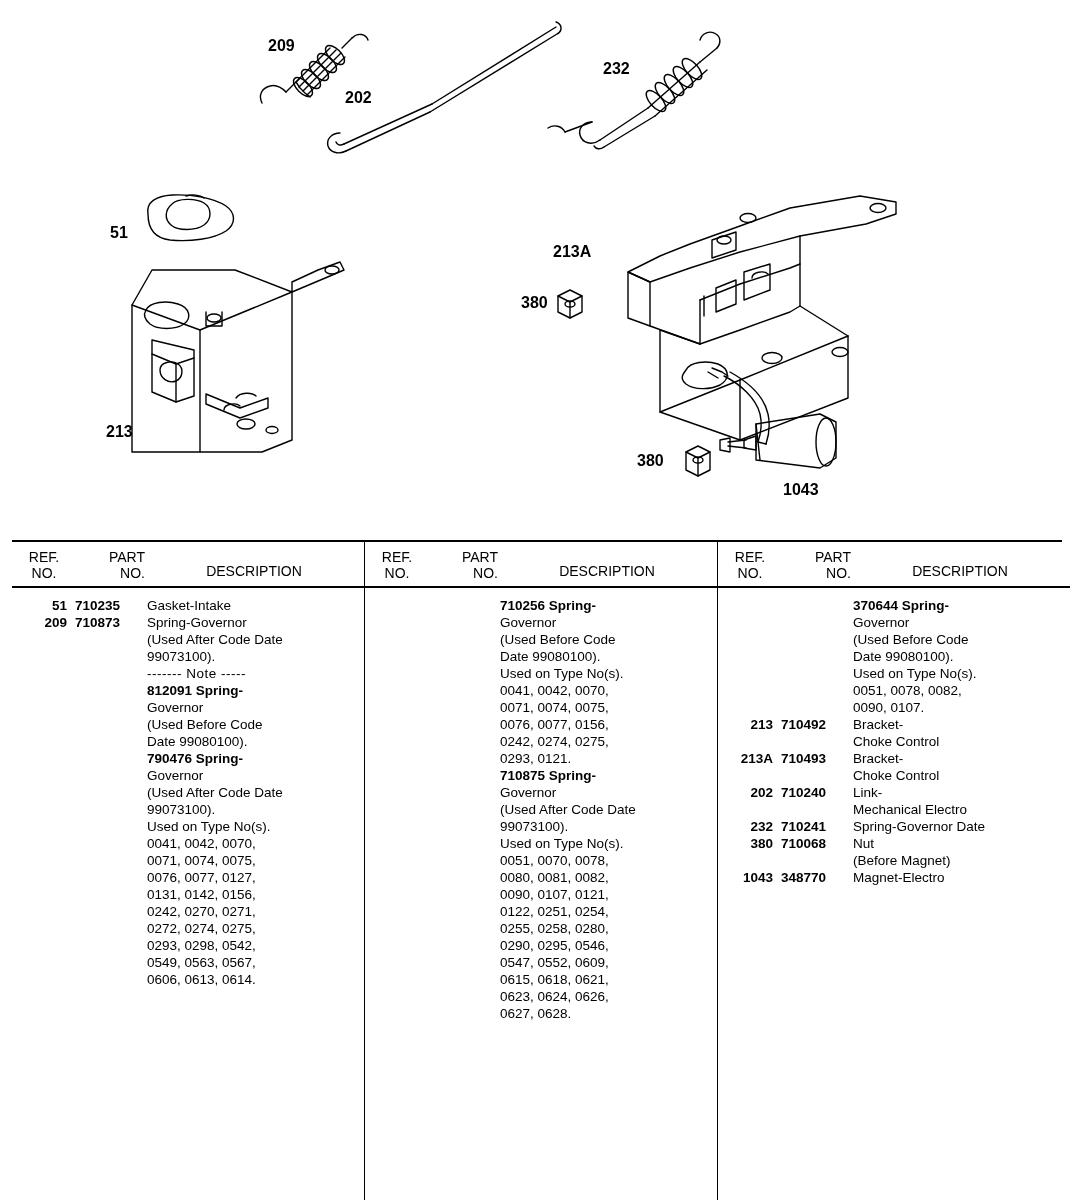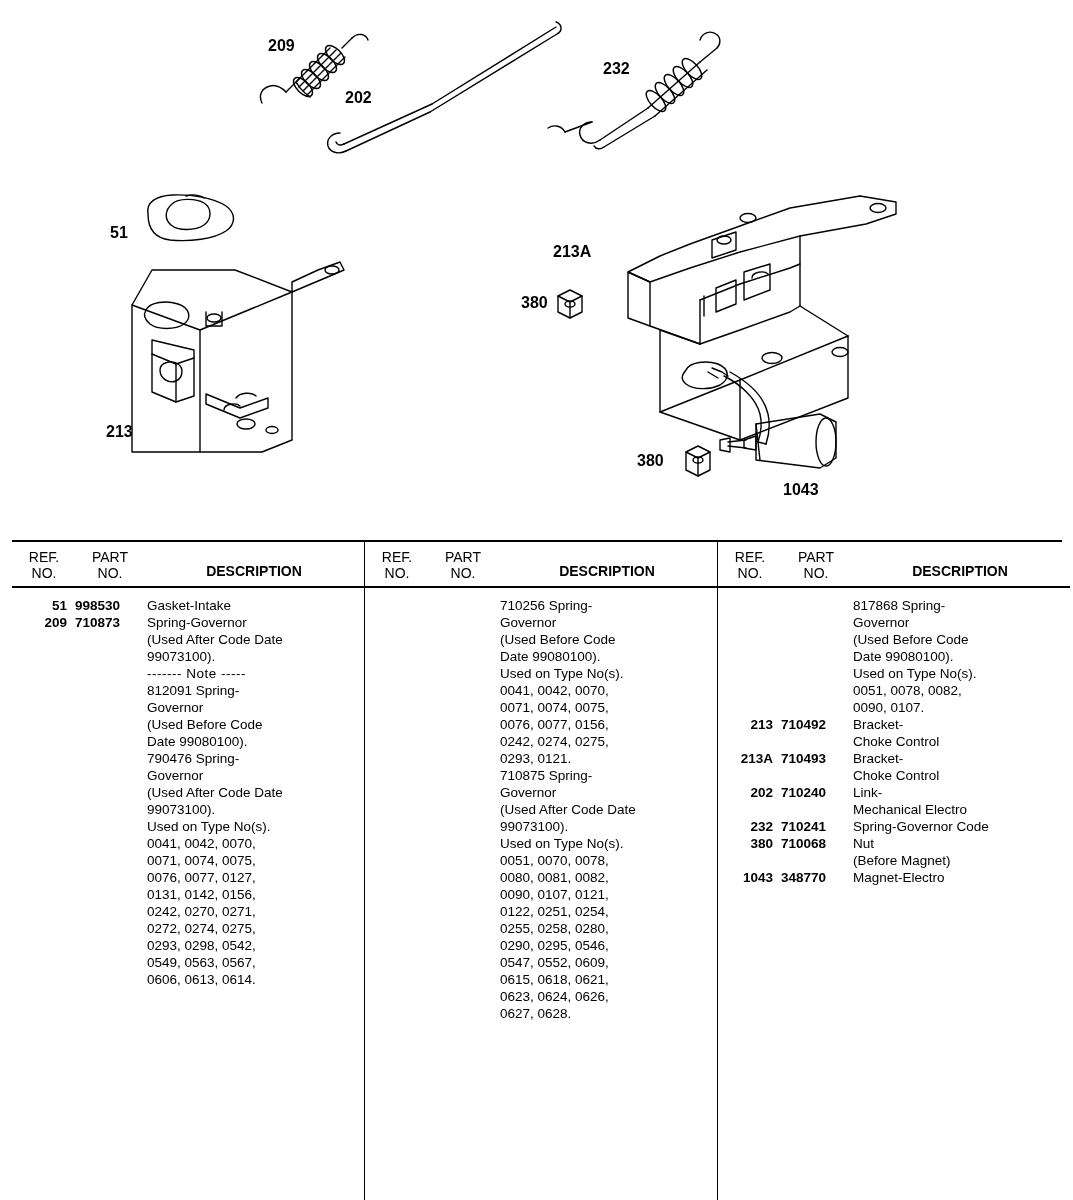--- a/index.html
+++ b/index.html
@@ -58,27 +58,26 @@
     font-size: 14px;
     padding: 6px 0 4px 0;
     line-height: 1.15;
   }
   .hdr-ref {
     width: 62px;
     text-align: center;
   }
   .hdr-part {
     width: 70px;
-    text-align: center;
+    text-align: right;
   }
   .hdr-desc {
     flex: 1;
     text-align: center;
     padding-top: 14px;
-    font-weight: bold;
   }
   .rows {
     padding: 8px 0 0 0;
     min-height: 620px;
   }
   .row {
     display: flex;
     font-size: 13.5px;
     line-height: 17px;
   }
@@ -94,21 +93,21 @@
     text-align: left;
     font-weight: bold;
     box-sizing: border-box;
   }
   .row .desc {
     flex: 1;
     padding-left: 2px;
     box-sizing: border-box;
   }
   .row.b .desc {
-    font-weight: normal;
+    font-weight: bold;
   }
   .row.note .desc {
     font-weight: normal;
     letter-spacing: 0.5px;
   }
 </style>
 </head>
 <body>
 
 <div id="diagram">
@@ -295,21 +294,21 @@
           </div>
           <div class="hdr-desc">DESCRIPTION</div>
         </div>
       </td>
     </tr>
     <tr>
       <td class="colblock">
         <div class="rows" id="col-0">
               <div class="row">
                 <div class="ref">51</div>
-                <div class="part">998530</div>
+                <div class="part">710235</div>
                 <div class="desc">Gasket-Intake</div>
               </div>
               <div class="row">
                 <div class="ref">209</div>
                 <div class="part">710873</div>
                 <div class="desc">Spring-Governor</div>
               </div>
               <div class="row">
                 <div class="ref"></div>
                 <div class="part"></div>
@@ -544,21 +543,21 @@
                 <div class="part"></div>
                 <div class="desc">0627, 0628.</div>
               </div>
             </div>
       </td>
       <td class="colblock colsep">
         <div class="rows" id="col-2">
               <div class="row b">
                 <div class="ref"></div>
                 <div class="part"></div>
-                <div class="desc">817868 Spring-</div>
+                <div class="desc">370644 Spring-</div>
               </div>
               <div class="row">
                 <div class="ref"></div>
                 <div class="part"></div>
                 <div class="desc">Governor</div>
               </div>
               <div class="row">
                 <div class="ref"></div>
                 <div class="part"></div>
                 <div class="desc">(Used Before Code</div>
@@ -609,21 +608,21 @@
                 <div class="desc">Link-</div>
               </div>
               <div class="row">
                 <div class="ref"></div>
                 <div class="part"></div>
                 <div class="desc">Mechanical Electro</div>
               </div>
               <div class="row">
                 <div class="ref">232</div>
                 <div class="part">710241</div>
-                <div class="desc">Spring-Governor Code</div>
+                <div class="desc">Spring-Governor Date</div>
               </div>
               <div class="row">
                 <div class="ref">380</div>
                 <div class="part">710068</div>
                 <div class="desc">Nut</div>
               </div>
               <div class="row">
                 <div class="ref"></div>
                 <div class="part"></div>
                 <div class="desc">(Before Magnet)</div>

